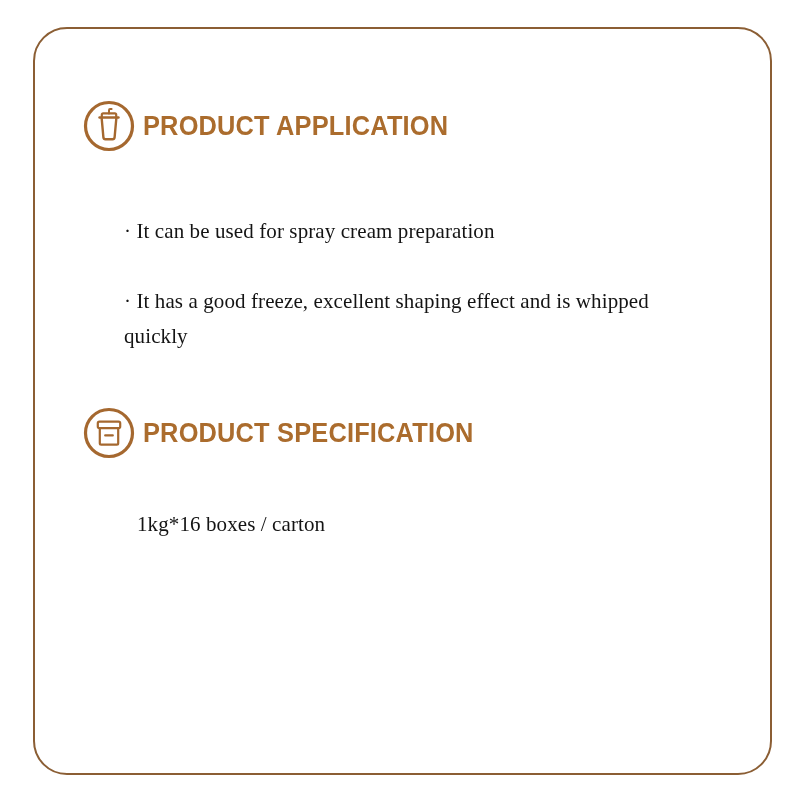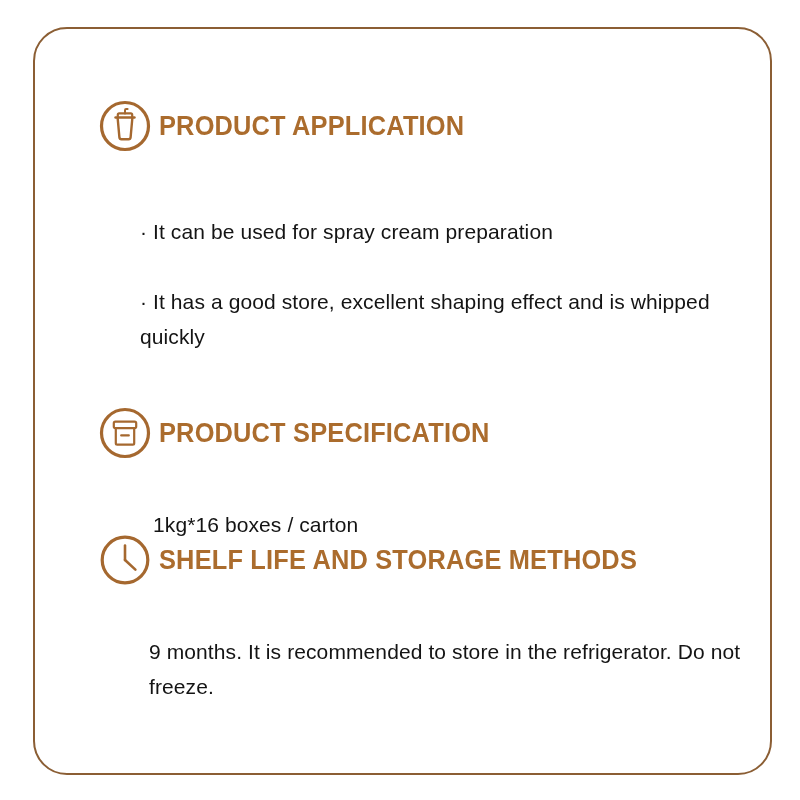--- a/index.html
+++ b/index.html
@@ -35,21 +35,20 @@
     background: transparent;
     pointer-events: none;
   }
 
   .content {
     position: absolute;
     left: 0;
     top: 0;
     width: 718px;
     height: 800px;
-    margin-left: 16px;
   }
 
   
   .section {
     position: absolute;
     left: 0;
     width: 800px;
   }
   .section-app  { top: 97px; }
   .section-spec { top: 404px; }
@@ -81,21 +80,21 @@
     letter-spacing: 0.2px;
     color: #ab6c2d;
     white-space: nowrap;
     transform: scaleX(0.94);
     transform-origin: left center;
   }
 
   .sec-body {
     position: absolute;
     color: #141414;
-    font-family: Liberation Sans, sans-serif;
+    font-family: Liberation Serif, serif;
     font-size: 21px;
     line-height: 35px;
     letter-spacing: 0.1px;
     white-space: pre-line;
   }
 
   .body-app {
     left: 124px;
     top: 82px;
     width: 570px;
@@ -134,21 +133,21 @@
           <path d="M29 16.4 L29 13.2 Q29 12.1 30.1 12.1 L31.6 12.1" fill="none" stroke="#a5682f" stroke-width="2" stroke-linecap="round"></path>
 
           <path d="M21.6 20.5 L23.4 40.4 Q23.6 42.2 25.4 42.2 L32.6 42.2 Q34.4 42.2 34.6 40.4 L36.4 20.5" fill="none" stroke="#a5682f" stroke-width="2.4" stroke-linejoin="round"></path>
         </svg>
 
         <div class="sec-title">PRODUCT APPLICATION</div>
       </div>
 
       <div class="sec-body body-app">
         <span class="line">· It can be used for spray cream preparation</span>
-        <span class="line">· It has a good store, excellent shaping effect and is whipped quickly</span>
+        <span class="line">· It has a good freeze, excellent shaping effect and is whipped quickly</span>
       </div>
     </div>
 
     <div class="section section-spec">
       <div class="sec-head">
 
         <svg class="sec-icon" viewBox="0 0 58 58">
           <circle cx="29" cy="29" r="23.5" fill="none" stroke="#a5682f" stroke-width="3.2"></circle>
 
           <rect x="17.8" y="17.6" width="22.4" height="6.6" rx="1.6" fill="none" stroke="#a5682f" stroke-width="2.2"></rect>
@@ -159,33 +158,15 @@
         </svg>
 
         <div class="sec-title">PRODUCT SPECIFICATION</div>
       </div>
 
       <div class="sec-body body-spec">
         <span class="line">1kg*16 boxes / carton</span>
       </div>
     </div>
 
-    <div class="section section-life">
-      <div class="sec-head">
-
-        <svg class="sec-icon" viewBox="0 0 58 58">
-          <circle cx="29" cy="29" r="22.8" fill="none" stroke="#a5682f" stroke-width="3.2"></circle>
-
-          <path d="M29 29 L29 14.6" fill="none" stroke="#a5682f" stroke-width="2.6" stroke-linecap="round"></path>
-
-          <path d="M29 29 L39.4 38.6" fill="none" stroke="#a5682f" stroke-width="2.6" stroke-linecap="round"></path>
-        </svg>
-
-        <div class="sec-title">SHELF LIFE AND STORAGE METHODS</div>
-      </div>
-
-      <div class="sec-body body-life">
-        <span class="line">9 months. It is recommended to store in the refrigerator. Do not freeze.</span>
-      </div>
-    </div>
 
   </div>
 </div>
 
 </body></html>

